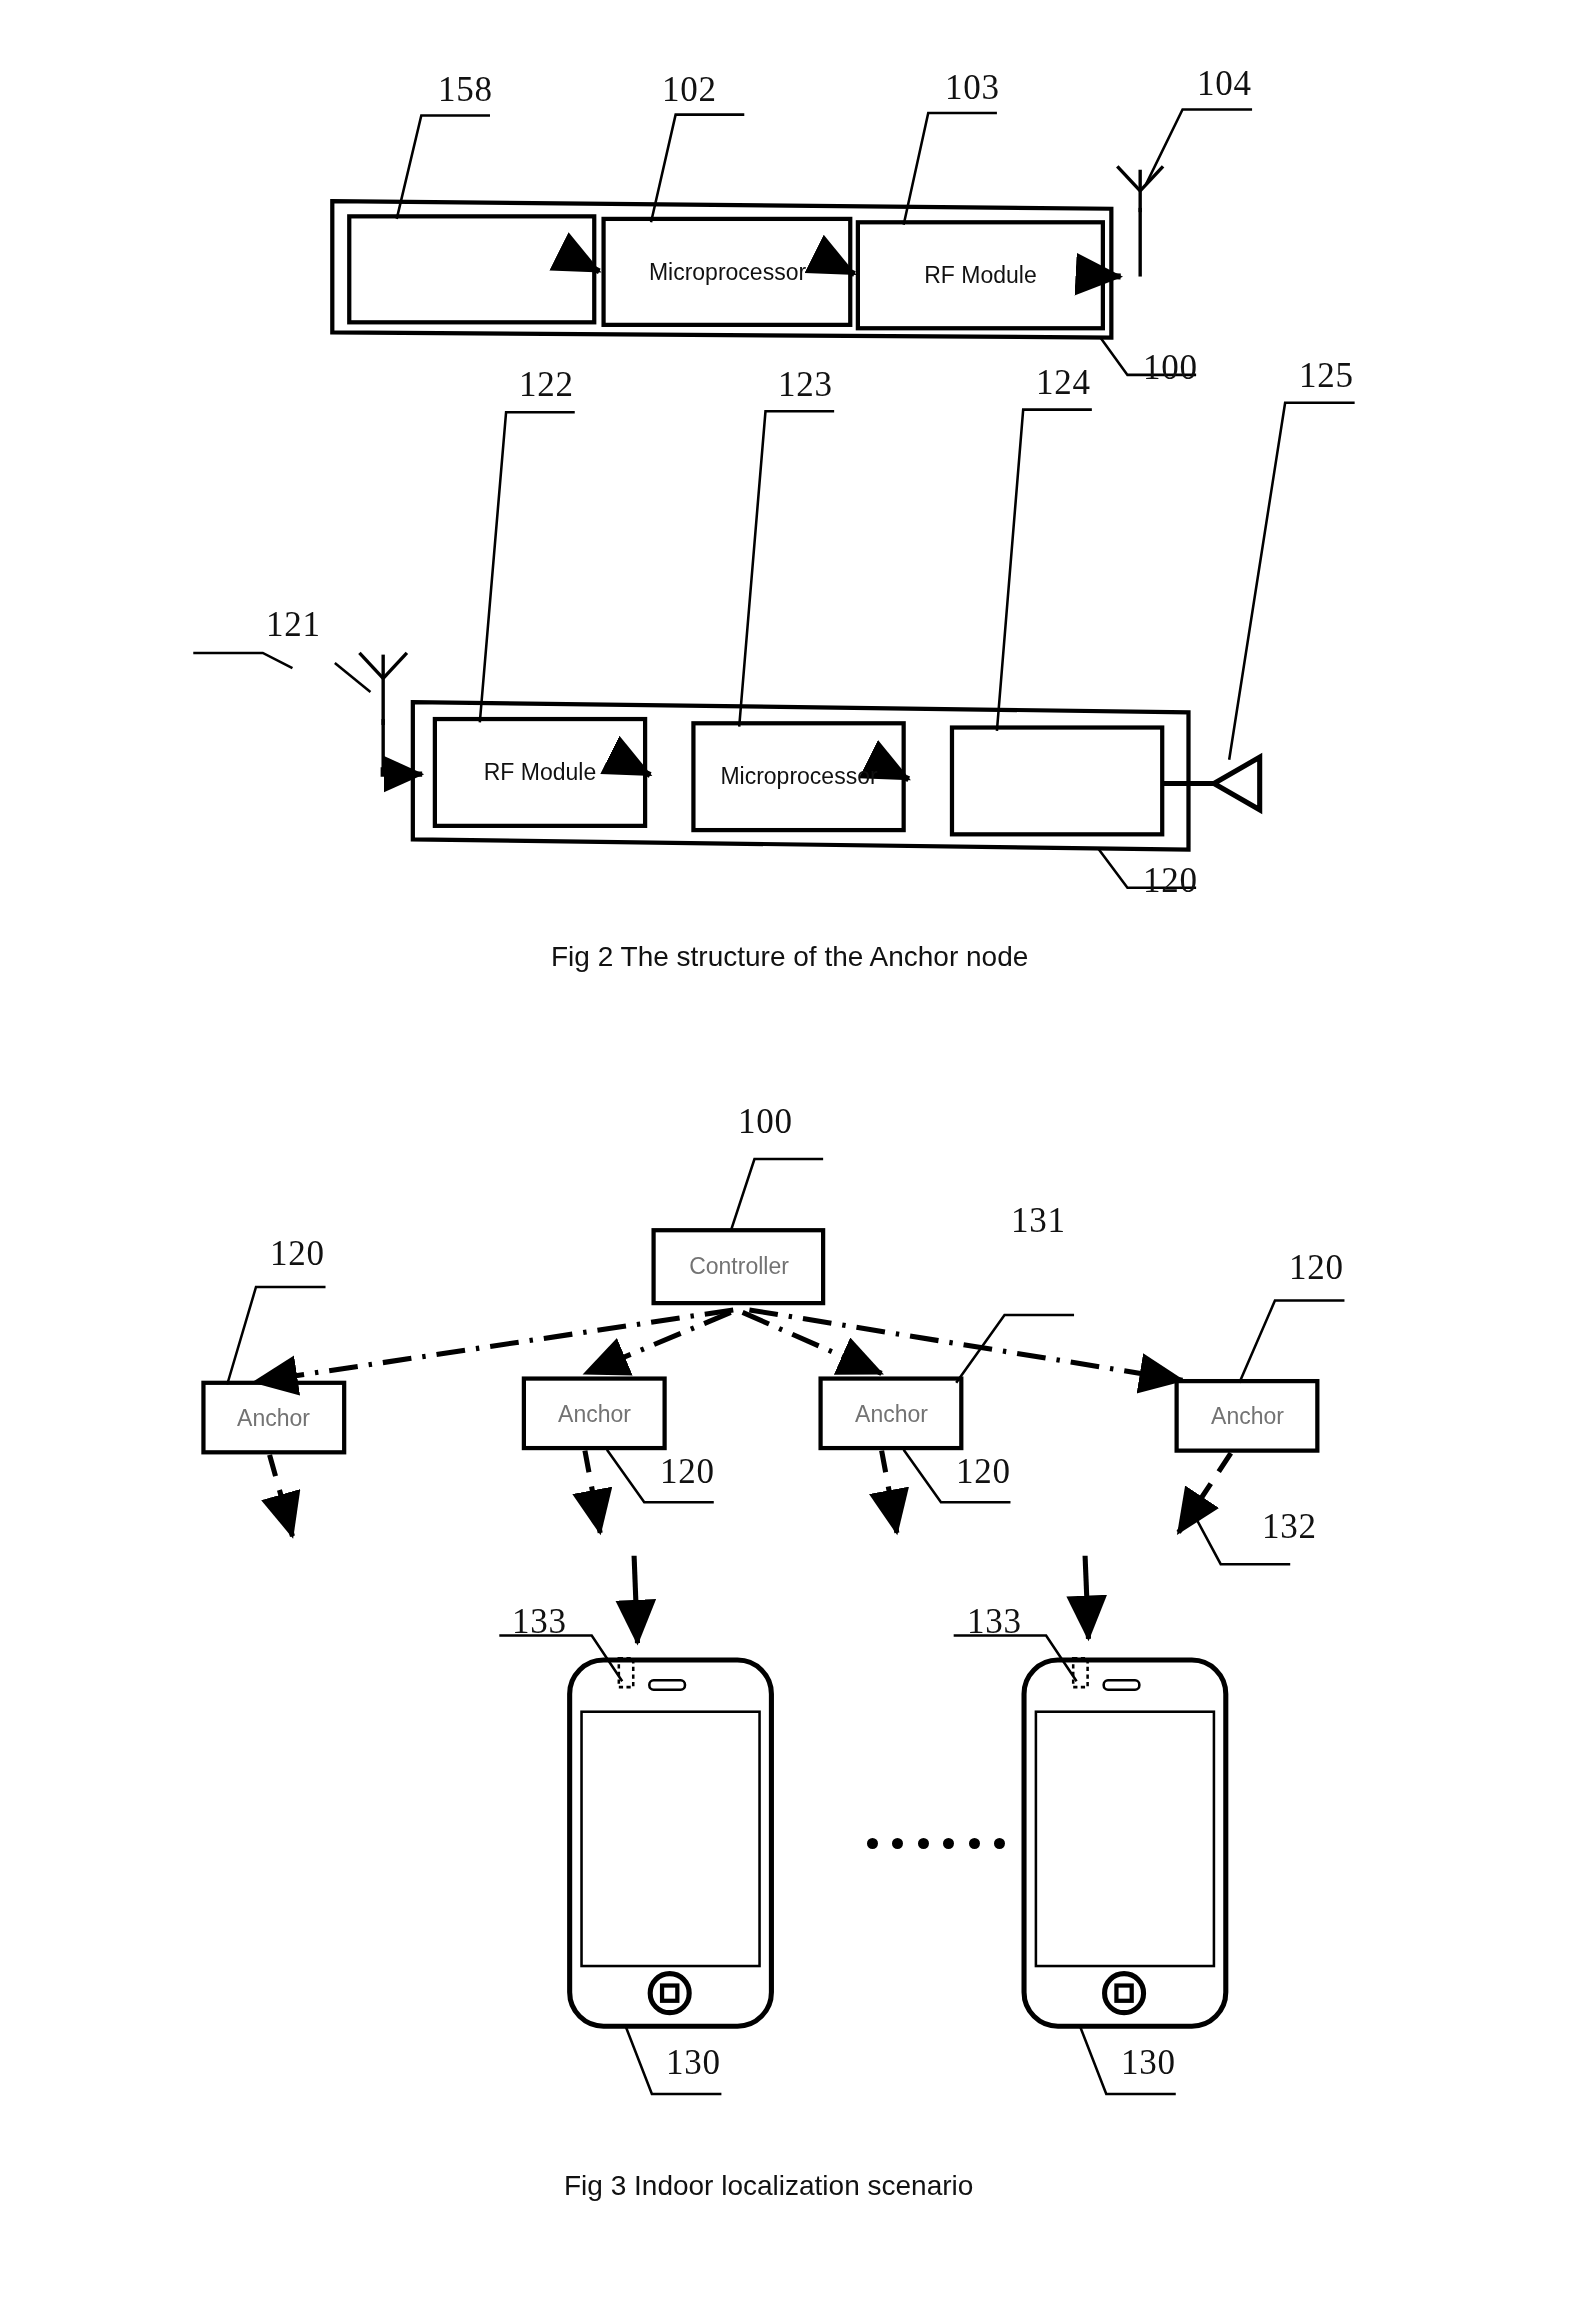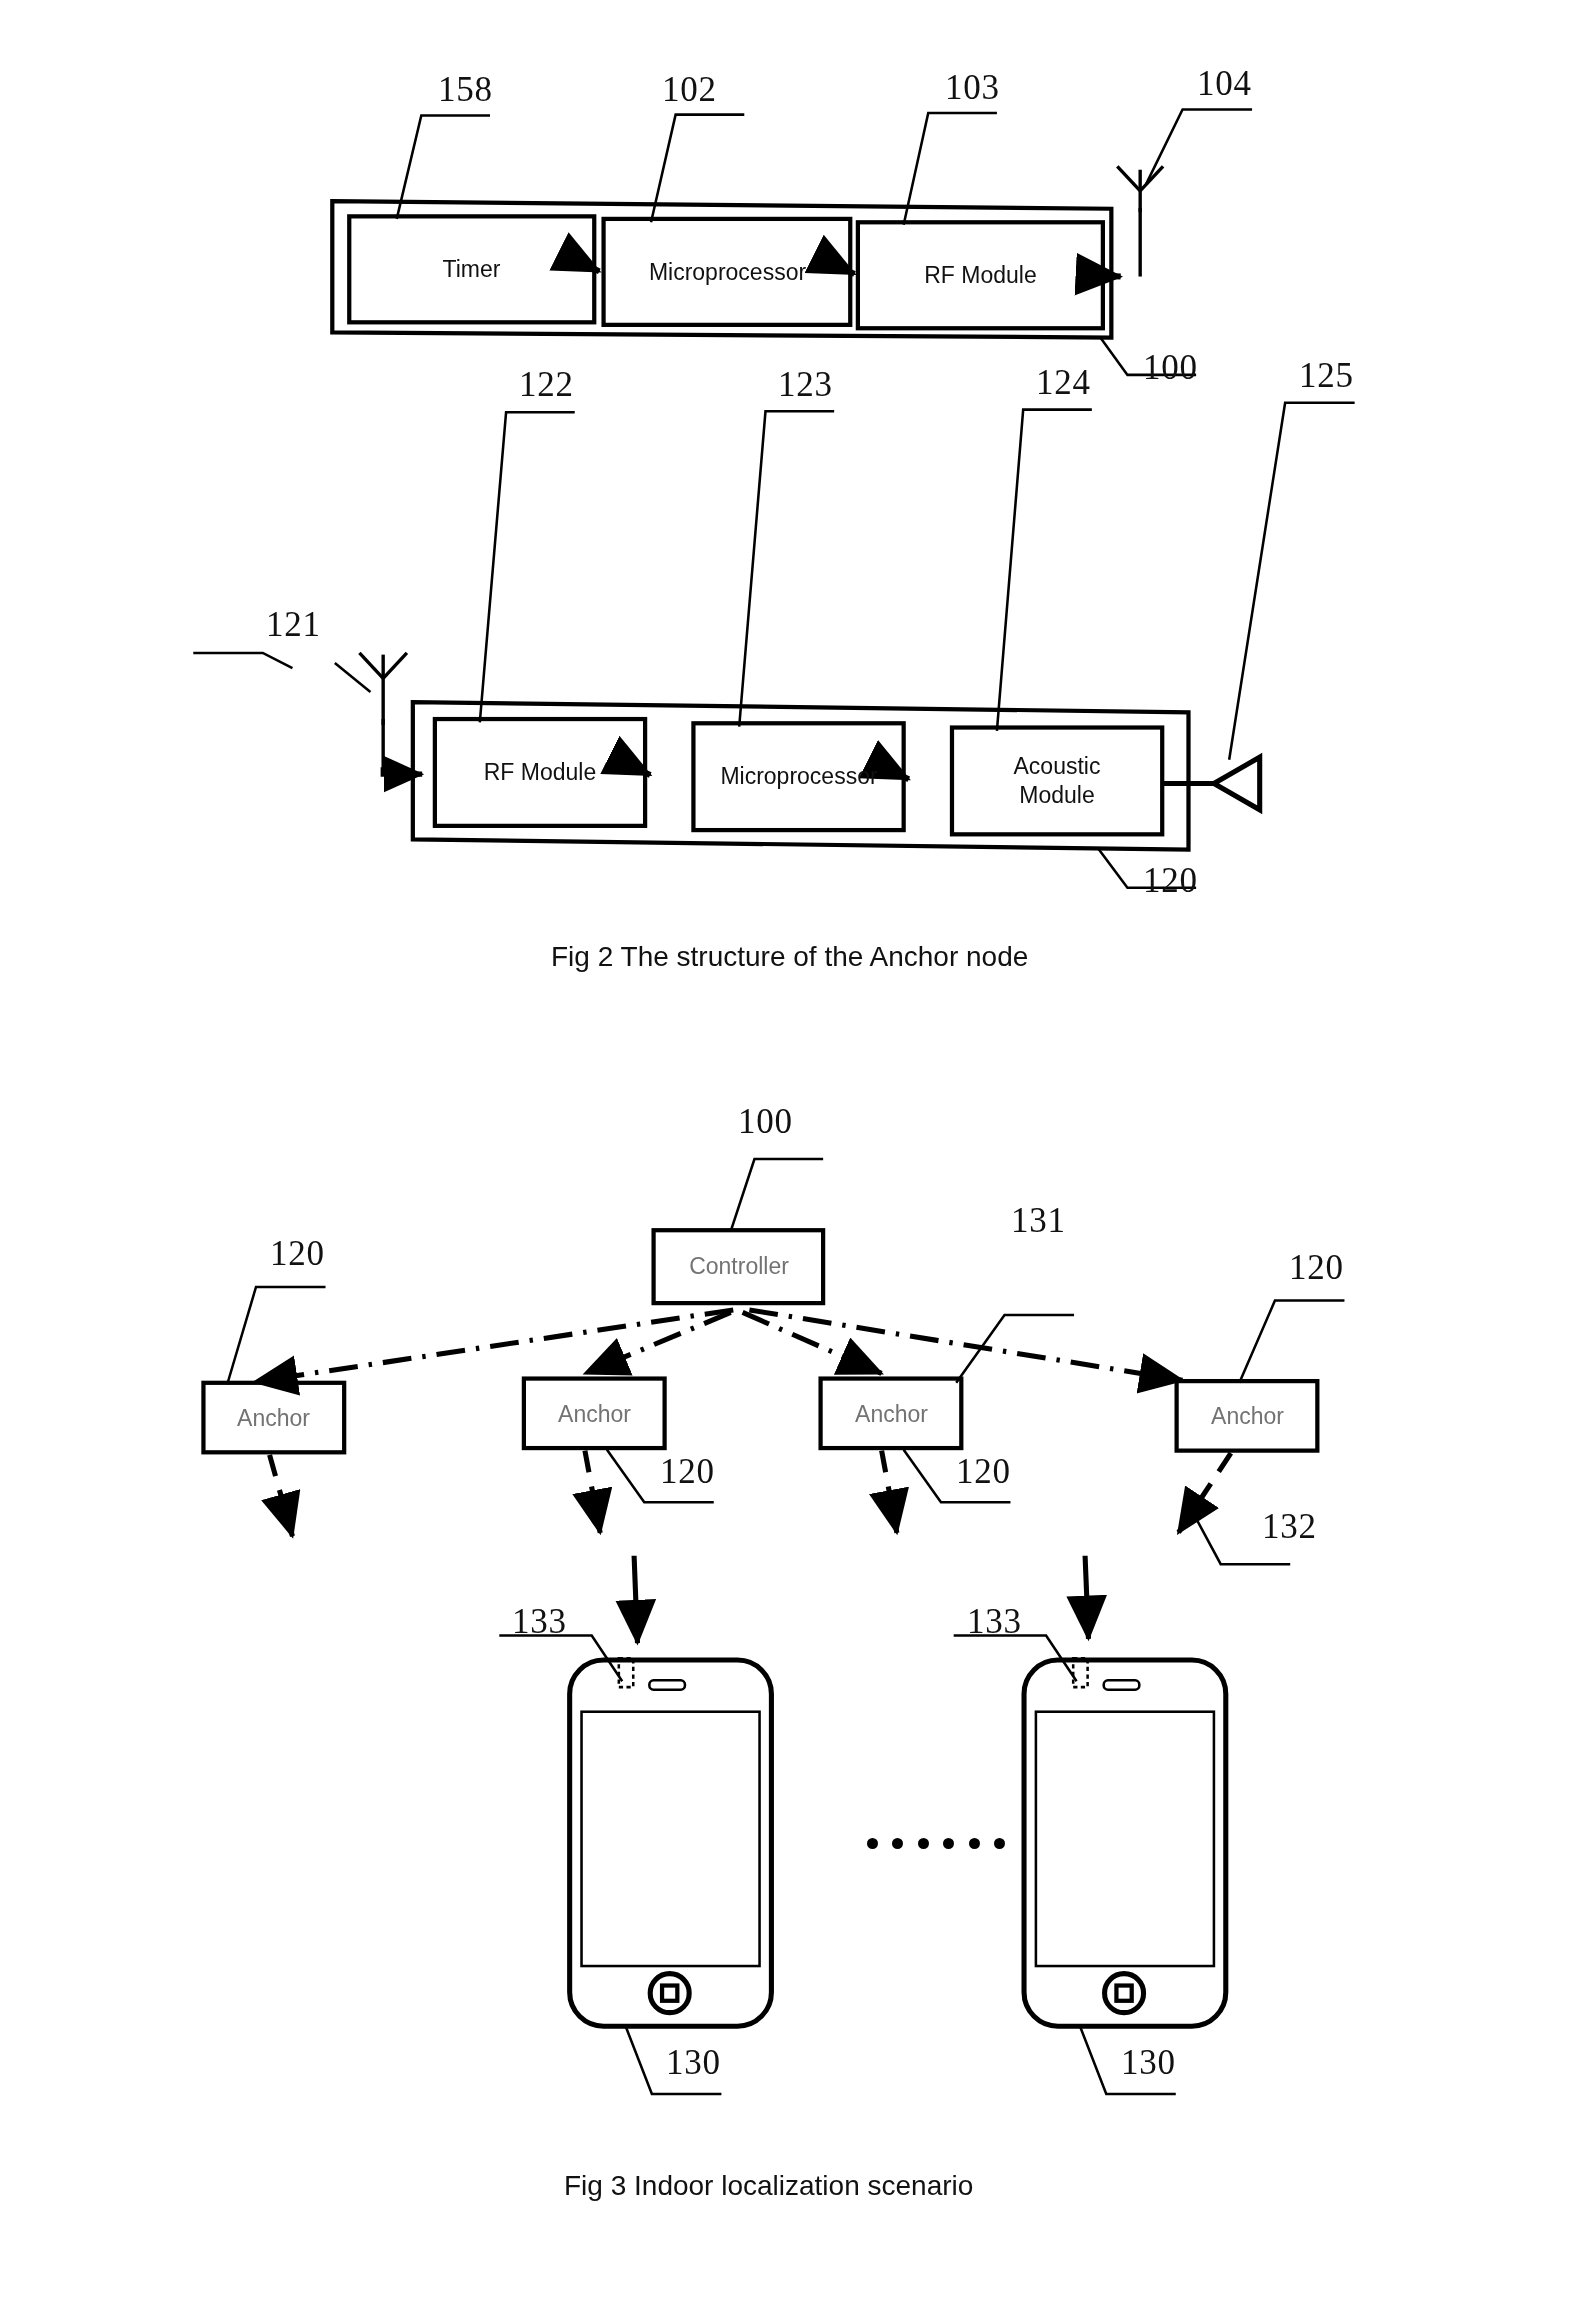--- a/index.html
+++ b/index.html
@@ -112,21 +112,20 @@
     <path d="M1352,217 L1395,129 L1477,129" fill="none" stroke="#000" stroke-width="3"></path>
     <path d="M1298,398 L1330,442 L1411,442" fill="none" stroke="#000" stroke-width="3"></path>
   </svg>
 
   <div class="ref-num" style="left:438px; top:70px;">158</div>
   <div class="ref-num" style="left:662px; top:70px;">102</div>
   <div class="ref-num" style="left:945px; top:68px;">103</div>
   <div class="ref-num" style="left:1197px; top:64px;">104</div>
   <div class="ref-num" style="left:1143px; top:348px;">100</div>
 
-  <div class="box-label" style="left:349px; top:216px; width:245px; height:106px;">Timer</div>
   <div class="box-label" style="left:604px; top:219px; width:247px; height:106px;">Microprocessor</div>
   <div class="box-label" style="left:858px; top:222px; width:245px; height:106px;">RF Module</div>
 
 
   <svg class="layer" viewBox="0 0 1878 2721">
 
     <path d="M487,828 L1402,840 L1402,1002 L487,990 Z" fill="none" stroke="#000" stroke-width="5"></path>
 
     <rect x="513" y="848" width="248" height="126" fill="none" stroke="#000" stroke-width="5"></rect>
     <rect x="818" y="853" width="248" height="126" fill="none" stroke="#000" stroke-width="5"></rect>
@@ -155,22 +154,20 @@
 
   <div class="ref-num" style="left:519px; top:365px;">122</div>
   <div class="ref-num" style="left:778px; top:365px;">123</div>
   <div class="ref-num" style="left:1036px; top:363px;">124</div>
   <div class="ref-num" style="left:1299px; top:356px;">125</div>
   <div class="ref-num" style="left:266px; top:605px;">121</div>
   <div class="ref-num" style="left:1143px; top:861px;">120</div>
 
   <div class="box-label" style="left:435px; top:719px; width:210px; height:107px;">RF Module</div>
   <div class="box-label" style="left:694px; top:723px; width:210px; height:107px;">Microprocessor</div>
-  <div class="box-label" style="left:952px; top:727px; width:210px; height:107px;">Acoustic
-Module</div>
 
   <div class="caption" style="left:551px; top:941px;">Fig 2 The structure of the Anchor node</div>
 
   <svg class="layer" viewBox="0 0 1878 2721">
 
     <rect x="771" y="1451" width="200" height="86" fill="none" stroke="#000" stroke-width="5"></rect>
 
     <path d="M862,1452 L890,1367 L971,1367" fill="none" stroke="#000" stroke-width="3"></path>
 
     <path d="M865,1545 L300,1630" fill="none" stroke="#000" stroke-width="6" stroke-dasharray="34 13 4 13" marker-end="url(#solidArrow)"></path>

